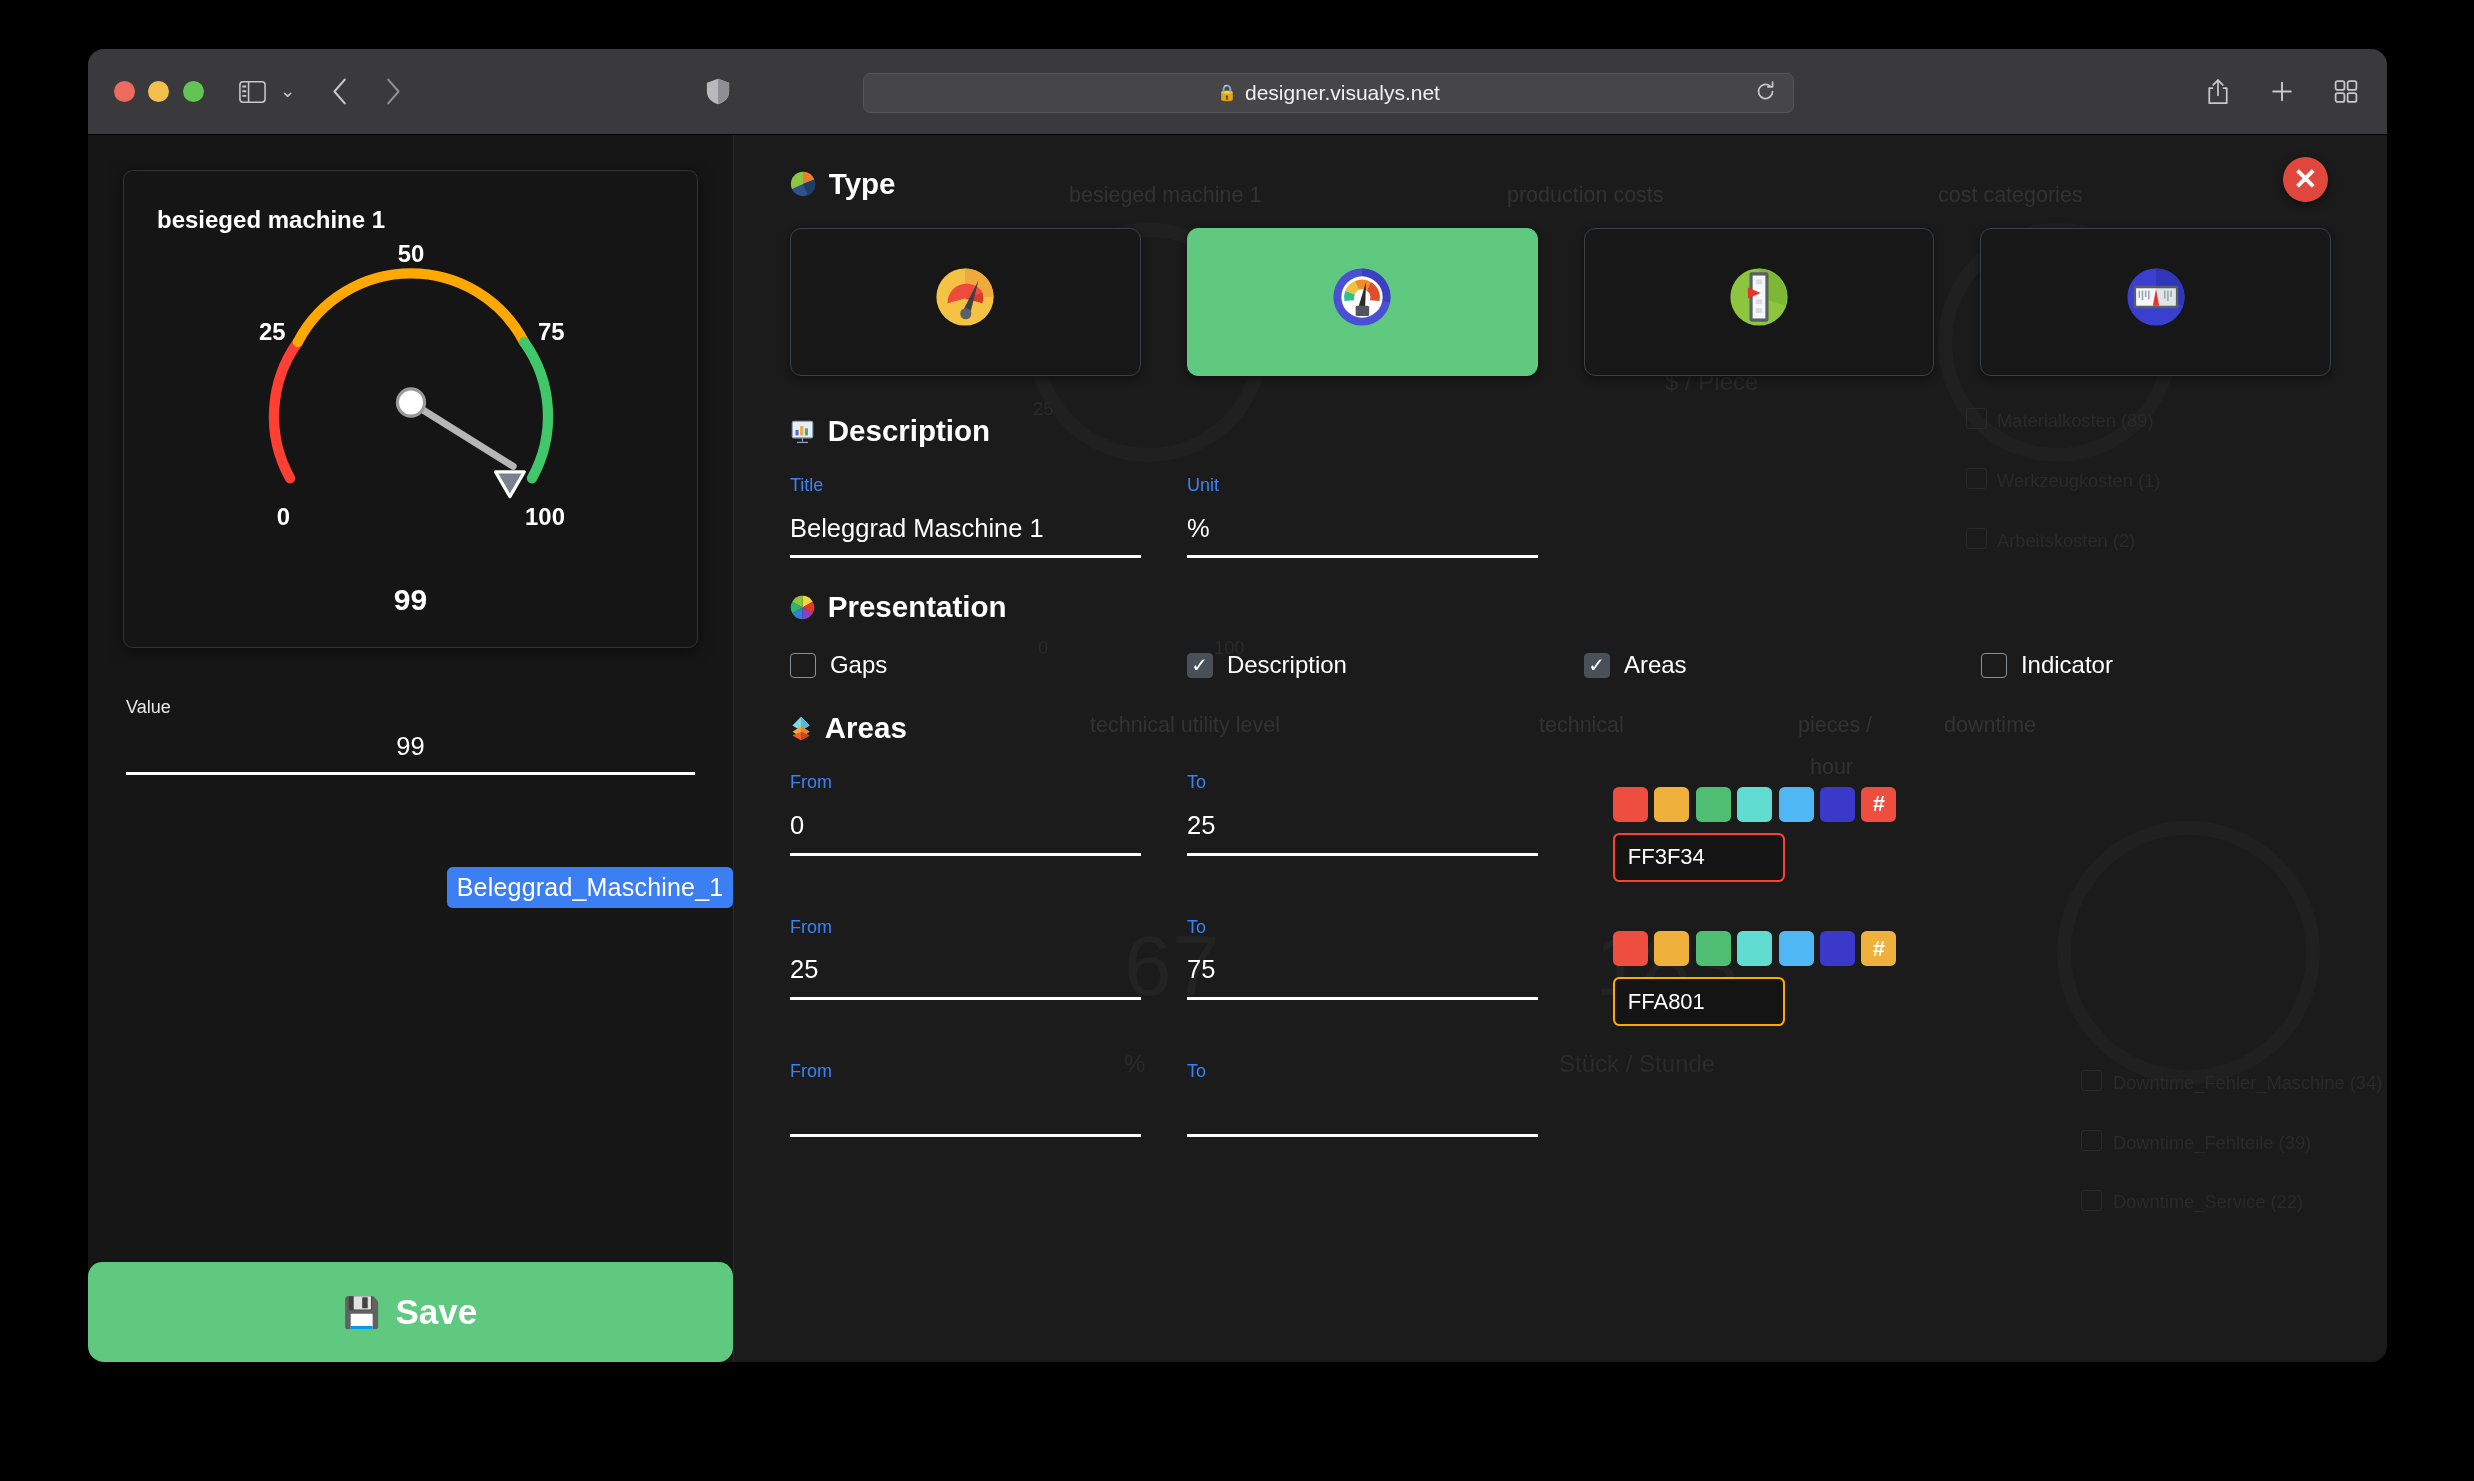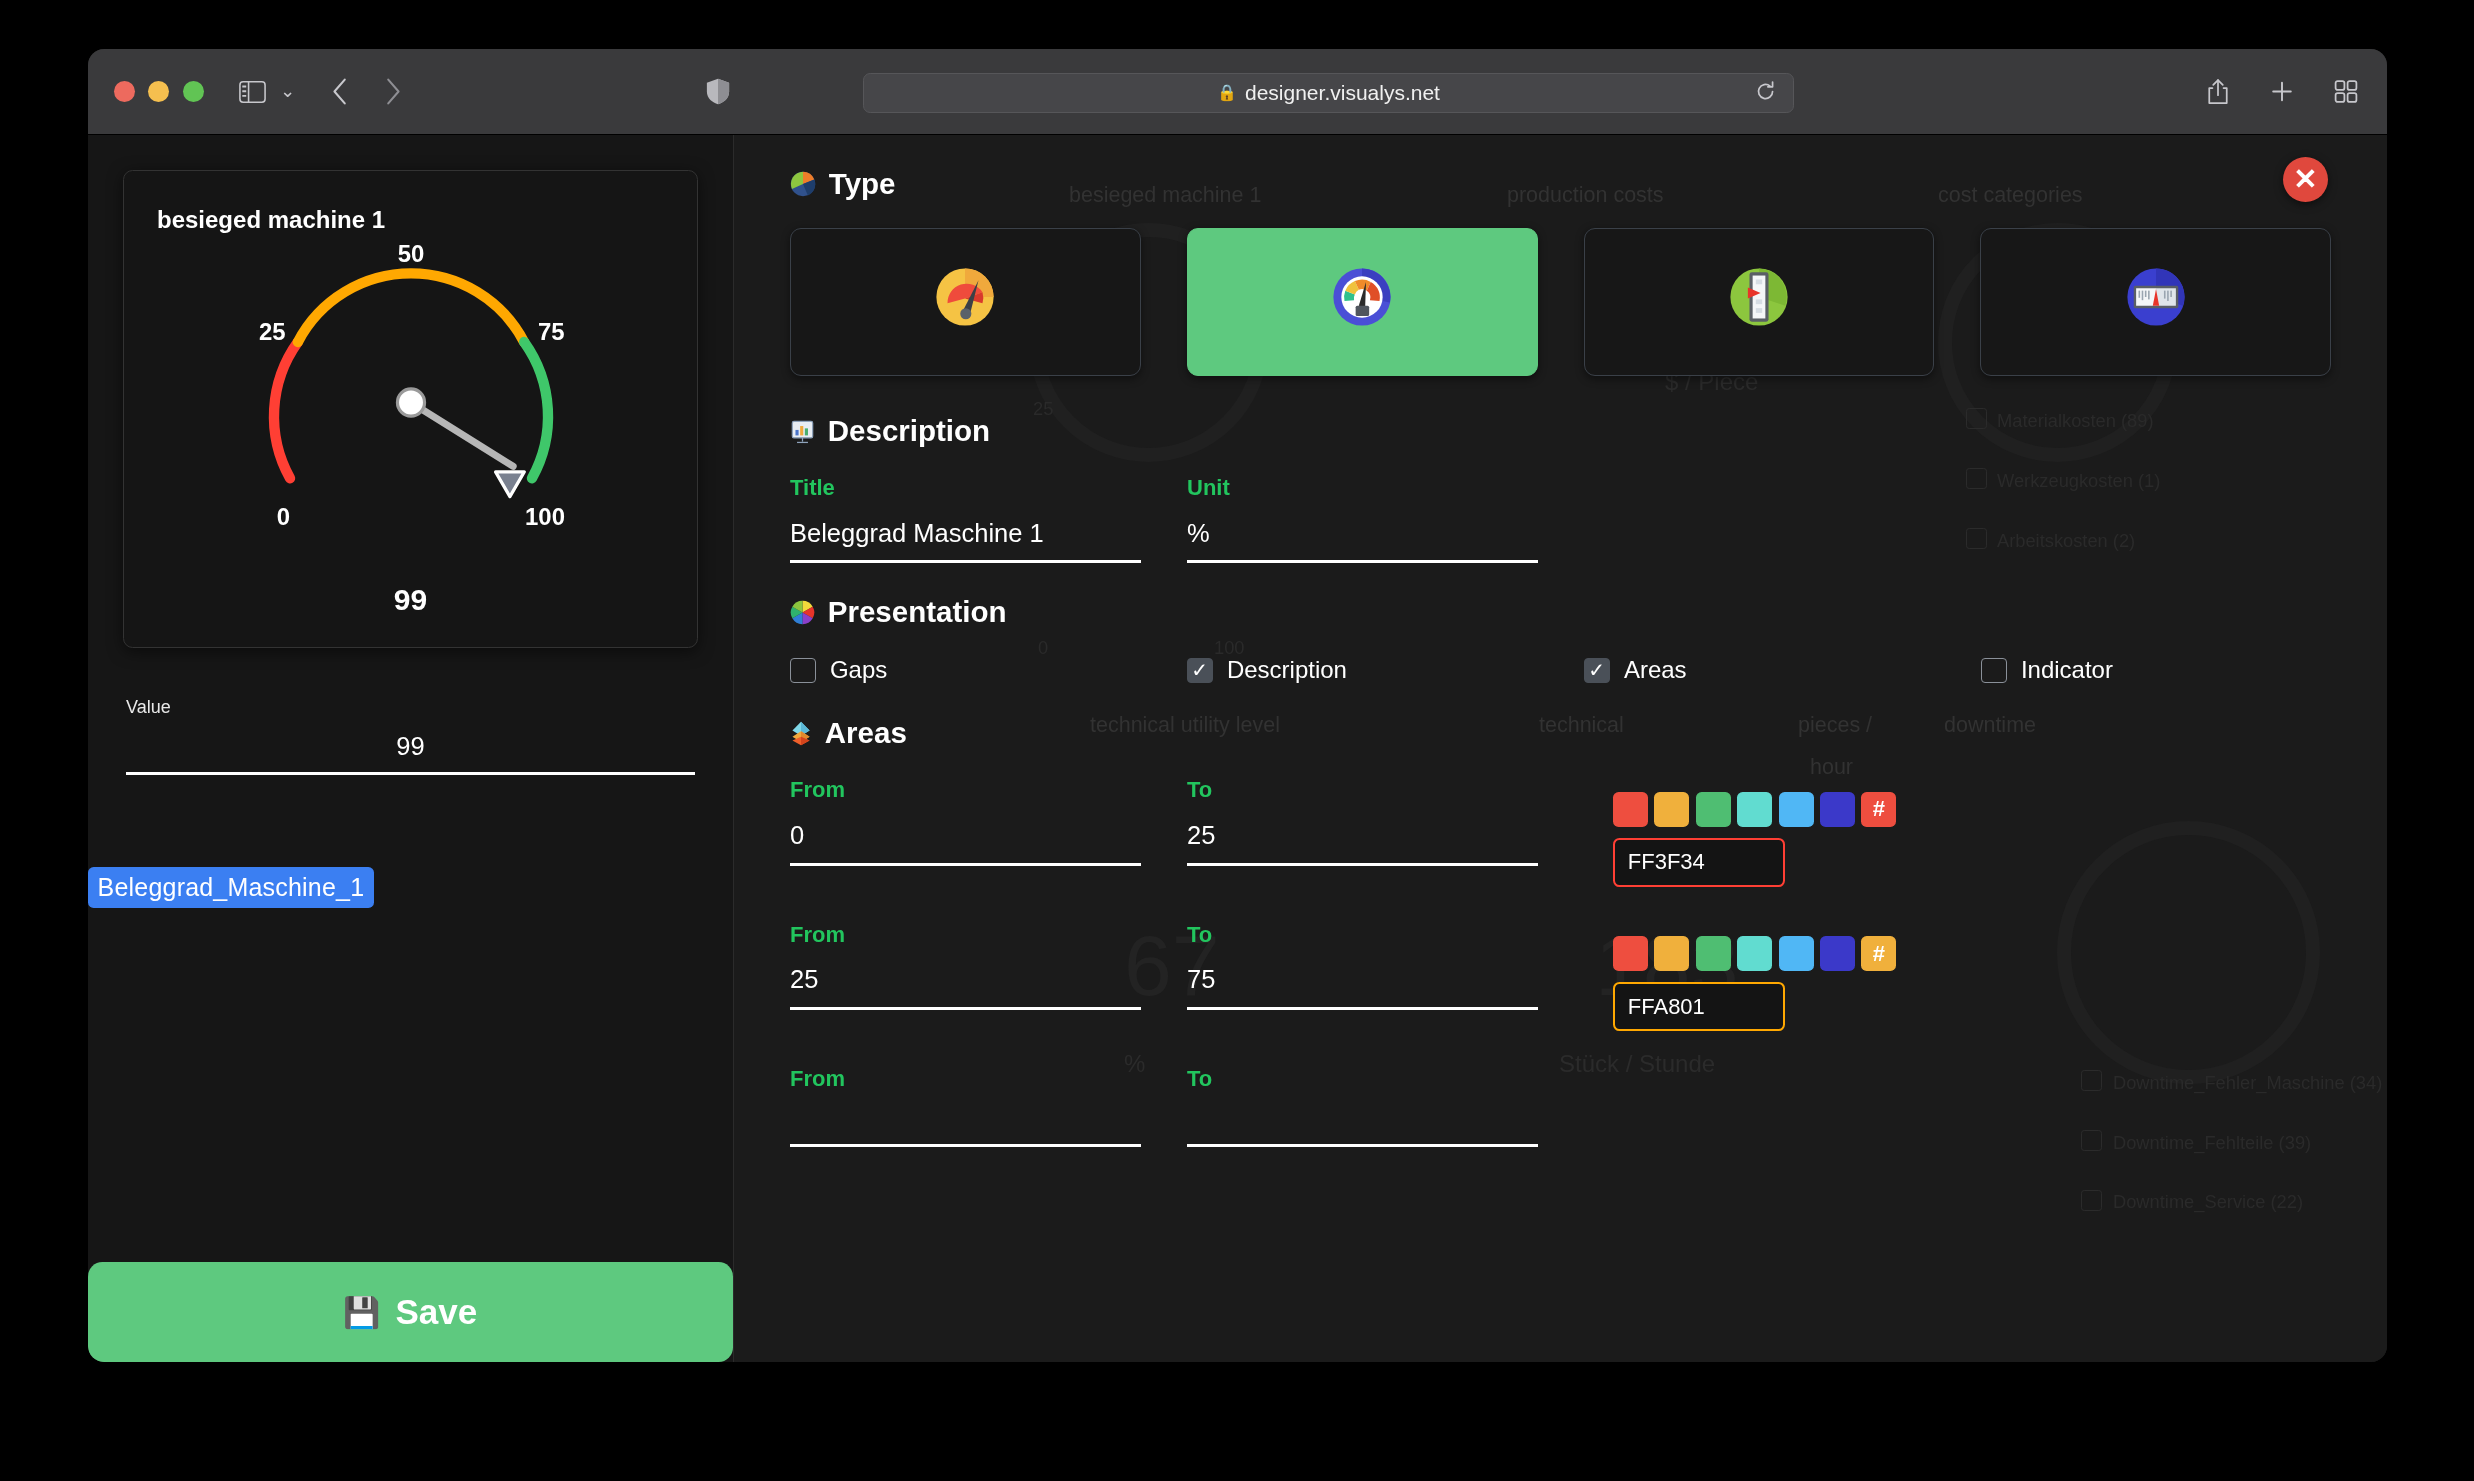--- a/index.html
+++ b/index.html
@@ -117,21 +117,21 @@
   .value-block { margin: 49px 38px 0 38px; }
   .value-label { font-size: 18px; color: #e9e9e9; }
   .value-field {
     margin-top: 14.4px;
     border-bottom: 3.2px solid #ffffff;
     padding-bottom: 11px;
     text-align: center;
     font-size: 25.5px; color: #ffffff;
   }
 
-  .tag-wrap { margin-top: 92px; text-align: left; }
+  .tag-wrap { margin-top: 92px; text-align: right; }
   .tag-chip {
     display: inline-block;
     background: #3b7ff2;
     color: #ffffff;
     font-size: 25px;
     padding: 5.6px 9.6px;
     border-radius: 5.6px;
     font-weight: 500;
     letter-spacing: 0.2px;
   }
@@ -186,21 +186,21 @@
     background: #171717;
     display: flex; align-items: center; justify-content: center;
     cursor: pointer;
     box-shadow: 0 2.4px 8px rgba(0,0,0,.45);
   }
   .type-tile.selected { background: #5ec97f; border-color: #5ec97f; }
   .type-tile .t-icon { font-size: 61px; line-height: 1; }
 
   .field-row { display: flex; gap: 46px; }
   .field { width: 351px; }
-  .field-label { font-size: 22px; color: #22c55e; margin-bottom: 17.5px; font-weight: bold; }
+  .field-label { font-size: 18px; color: #3b82f6; margin-bottom: 17.5px; }
   .field-input {
     font-size: 25.5px; color: #ffffff;
     border-bottom: 3.2px solid #ffffff;
     padding-bottom: 12.8px;
     min-height: 37px;
   }
 
   .pres-row { display: flex; margin-top: 6.4px; }
   .pres-item { display: flex; align-items: center; gap: 14.4px; cursor: pointer; }
   .pres-item:nth-child(1) { width: 397px; }

